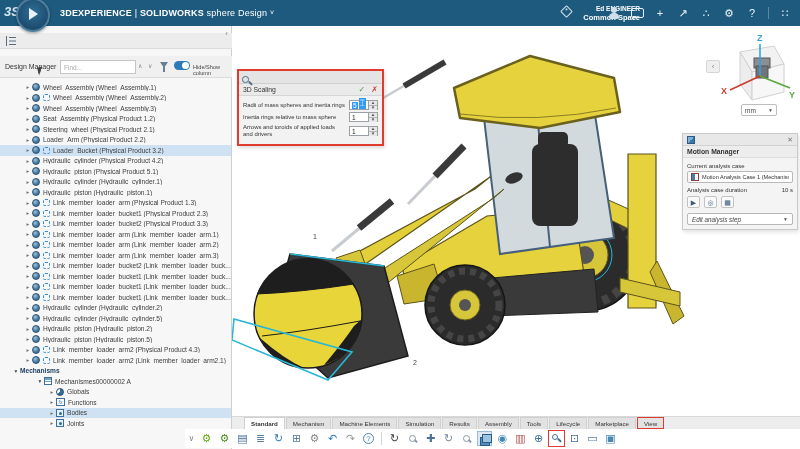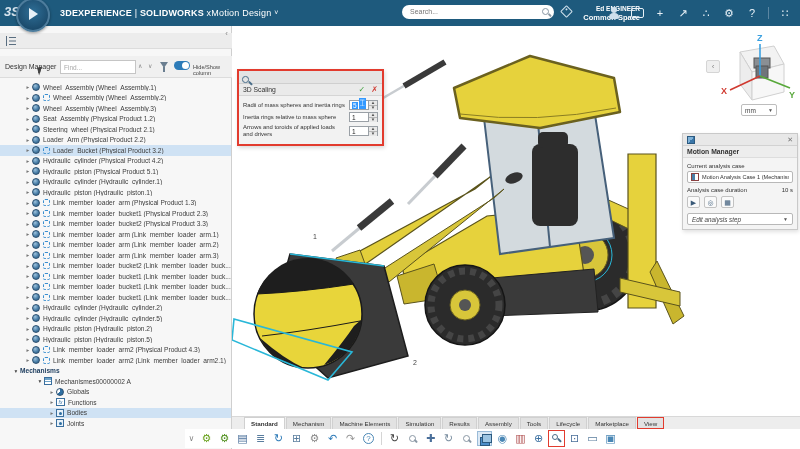--- a/index.html
+++ b/index.html
@@ -148,26 +148,22 @@
 
   <div class="topbar">
     <span class="ds-logo">3S</span>
     <div class="compass">
         <div class="play"></div>
       </div>
     <div class="brand">
       <b>3DEXPERIENCE</b>
       <span>|</span>
       <b>SOLIDWORKS</b>
-      <span>xMotion Design</span>
+      <span>sphere Design</span>
       <span class="chev">˅</span>
-    </div>
-    <div class="searchwrap">
-      <input placeholder="Search..." style="">
-      <span class="mag"></span>
     </div>
     <span class="tag-ico"></span>
     <div class="userblock">
       <div class="nm">Ed ENGINEER</div>
       <div class="sp">Common Space</div>
     </div>
     <div class="tb-icons" id="topbarIcons">
         <div class="tb-ico person"></div>
         <div class="tb-ico bubble"></div>
         <div class="tb-ico">+</div>

